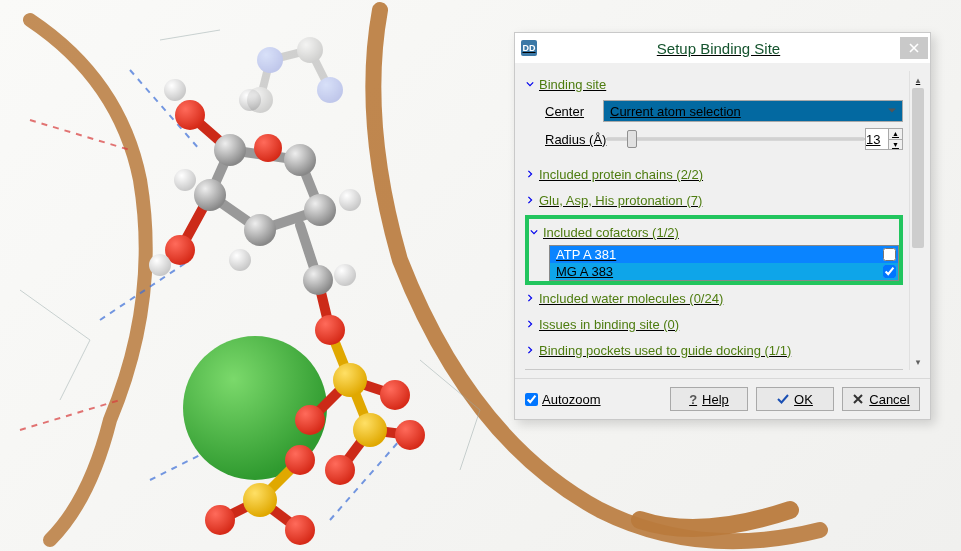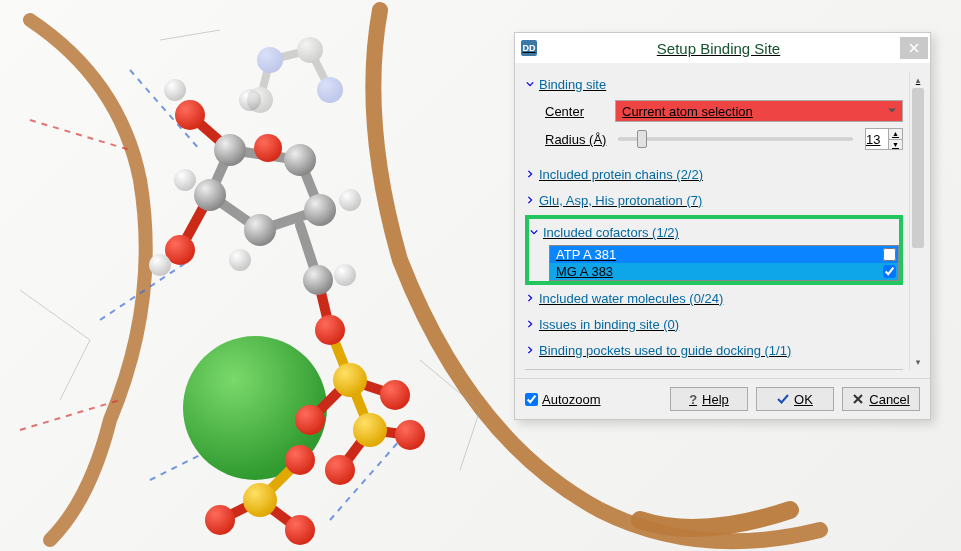--- a/index.html
+++ b/index.html
@@ -28,27 +28,27 @@
   .titlebar-title { flex: 1; text-align: center; font-size: 15px; color: #14532d; }
   .titlebar-close { width: 28px; height: 22px; background: #c9c9c9; color: #fff; display: flex; align-items: center; justify-content: center; cursor: pointer; }
   .titlebar-close svg { width: 10px; height: 10px; }
   
   .dialog-body { padding: 8px 4px 8px 10px; display: flex; gap: 6px; }
   .content { flex: 1; }
   
   .section-row { display: flex; align-items: center; height: 26px; color: #0000ee; cursor: pointer; gap: 4px; }
   .section-row .arrow { width: 10px; display: inline-flex; align-items: center; justify-content: center; }
   .arrow svg { width: 8px; height: 8px; }
-  .section-label { color: #0369a1; }
+  .section-label { color: #4d7c0f; }
   
   .binding-controls { padding-left: 20px; margin-bottom: 8px; }
-  .control-row { display: flex; align-items: center; height: 28px; gap: 12px; }
+  .control-row { display: flex; align-items: center; height: 28px; gap: 0; }
   .control-row label { color: #000; min-width: 58px; }
   .center-select {
-    flex: 1; height: 22px; border: 1px solid #a9a9a9; background: #ef4444;
+    flex: 1; height: 22px; border: 1px solid #a9a9a9; background: #0369a1;
     padding: 0 18px 0 6px; display: flex; align-items: center;
     position: relative; cursor: pointer;
   }
   .center-select::after { content: ''; position: absolute; right: 6px; top: 50%; transform: translateY(-30%); border: 4px solid transparent; border-top-color: #555; }
   .slider { flex: 1; height: 22px; position: relative; }
   .slider-track { position: absolute; left: 0; right: 0; top: 50%; height: 3px; background: #e6e6e6; border: 1px solid #bdbdbd; border-radius: 2px; transform: translateY(-50%); }
   .slider-thumb { position: absolute; left: 10%; top: 50%; width: 10px; height: 18px; background: #e1e1e1; border: 1px solid #909090; border-radius: 2px; transform: translate(-50%,-50%); }
   .spin { width: 38px; height: 22px; border: 1px solid #a9a9a9; background: #fff; display: flex; }
   .spin input { width: 22px; border: 0; padding-right: 2px; outline: none; }
   .spin .spin-btns { width: 14px; display: flex; flex-direction: column; border-left: 1px solid #a9a9a9; }

